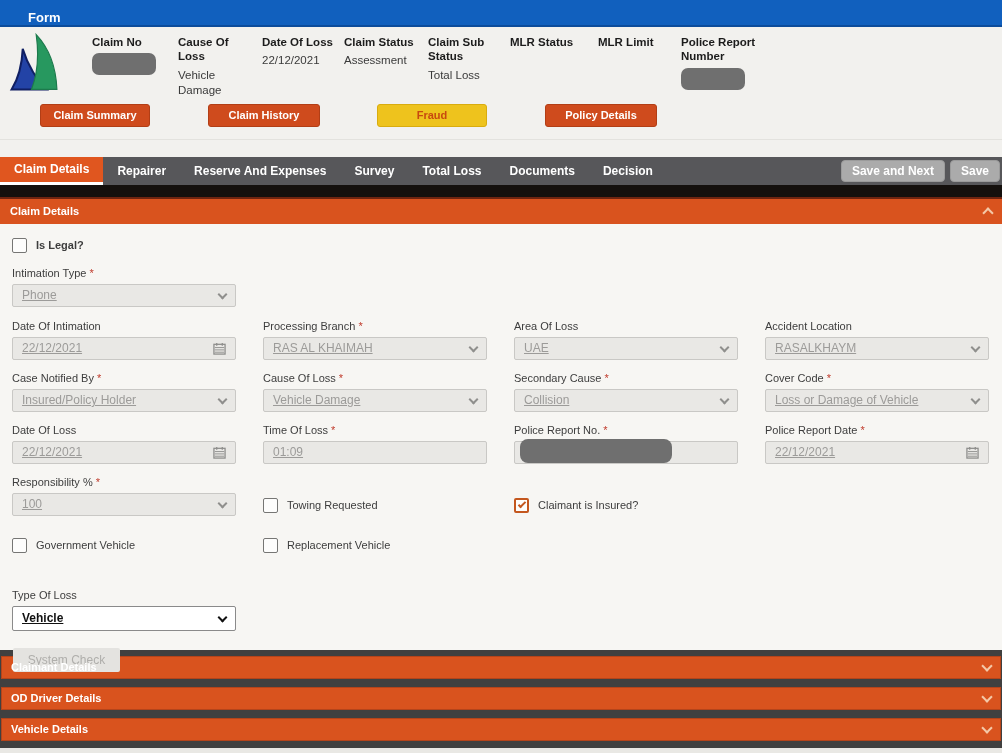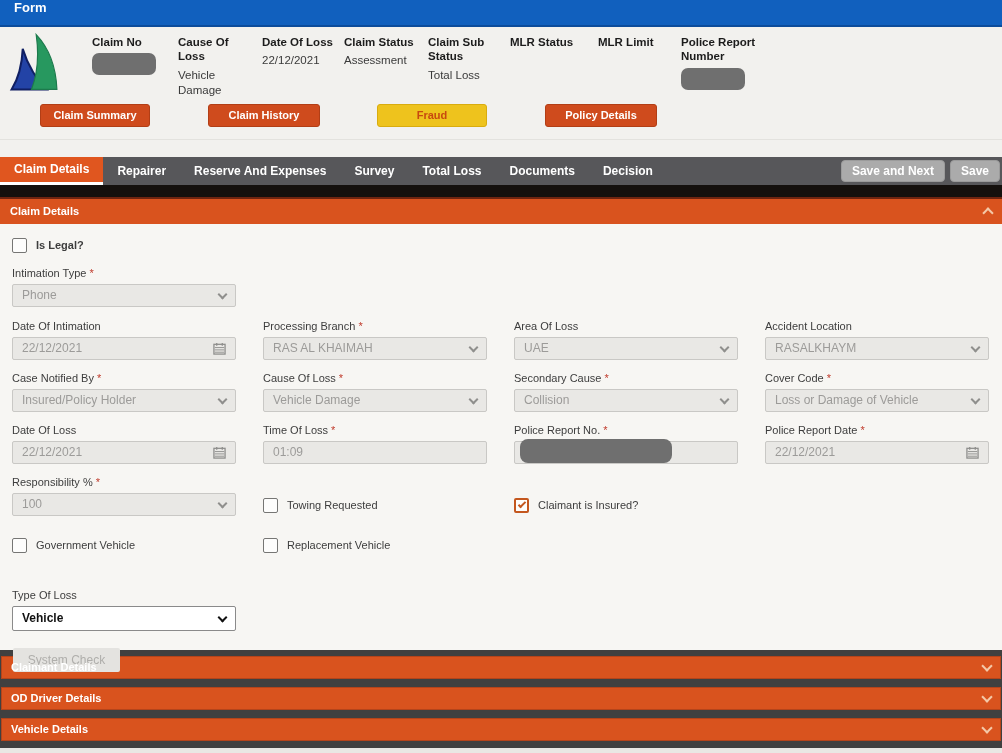--- a/index.html
+++ b/index.html
@@ -1,20 +1,20 @@
 <!DOCTYPE html>
 <html><head>
 <meta charset="utf-8">
 <style>
   * { box-sizing: border-box; margin: 0; padding: 0; }
   body { margin: 0; font-family: "Liberation Sans", sans-serif; background: #d8d8d8; }
   .page { width: 1002px; height: 753px; overflow: hidden; background: #F2F1EE; position: relative; }
 
   
-  .titlebar { height: 27px; background: #1160BE; border-bottom: 2px solid #0C4C9B; display: flex; align-items: flex-start; padding: 0 14px; }
+  .titlebar { height: 27px; background: #1160BE; border-bottom: 2px solid #0C4C9B; display: flex; align-items: flex-end; padding: 0 28px; }
   .titlebar span { color: #fff; font-size: 13px; font-weight: bold; }
 
   
   .header { display: flex; padding: 4px 0 0 6px; background: #F2F1EE; }
   .logo { width: 70px; height: 62px; margin-top: 2px; flex: 0 0 auto; }
   .header-fields { display: flex; margin-left: 16px; margin-top: 4px; }
   .hfield { font-size: 11.5px; padding-right: 6px; }
   .hfield .hlabel { font-weight: bold; color: #1c1c1c; line-height: 1.25; margin-bottom: 4px; }
   .hfield .hval { color: #3a3a3a; line-height: 1.3; }
   .w1 { width: 86px; } .w2 { width: 84px; } .w3 { width: 82px; } .w4 { width: 84px; }
@@ -52,21 +52,21 @@
   .chev.up { transform: rotate(-135deg); margin-top: 4px; }
   .chev.down { transform: rotate(45deg); margin-bottom: 3px; }
 
   
   .content { background: #F7F6F3; padding: 14px 13px 0 12px; height: 426px; }
   .form-row { display: grid; grid-template-columns: repeat(4, 224px); column-gap: 27px; }
   .flabel { font-size: 11px; color: #3d3d3d; margin-bottom: 5px; }
   .req { color: #C03A2B; }
   .select, .input { height: 23px; background: #E9E8E5; border: 1px solid #C9C8C5; border-radius: 2px;
                     display: flex; align-items: center; padding: 0 9px; justify-content: space-between; }
-  .sval, .ival { font-size: 12px; color: #9C9B99; }
+  .sval, .ival { font-size: 12px; color: #9C9B99; text-decoration: underline; }
   .select .schev { display: inline-block; width: 7px; height: 7px; border-right: 2px solid #8f8f8d; border-bottom: 2px solid #8f8f8d; transform: rotate(45deg); margin-bottom: 2px; }
   .select.active { background: #fff; border: 1px solid #8a8a8a; }
   .select.active .sval { color: #111; font-weight: bold; }
   .select.active .schev { border-color: #111; }
   .cal { flex: 0 0 auto; }
   .redact-inline { width: 152px; height: 24px; background: #6F6F6F; border-radius: 8px; margin: -3px 0 0 -4px; }
 
   
   .cbrow { display: flex; align-items: center; gap: 9px; }
   .cb { width: 15px; height: 15px; border: 1px solid #767674; border-radius: 2px; background: #fdfdfc;

